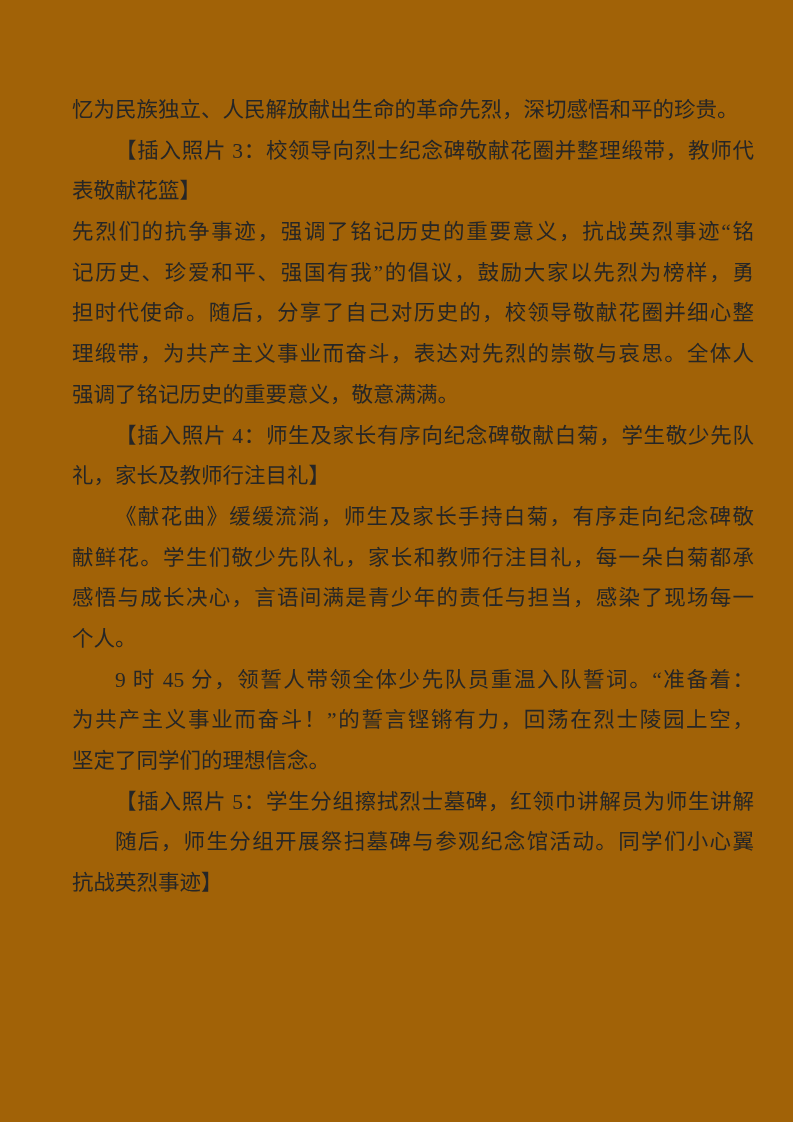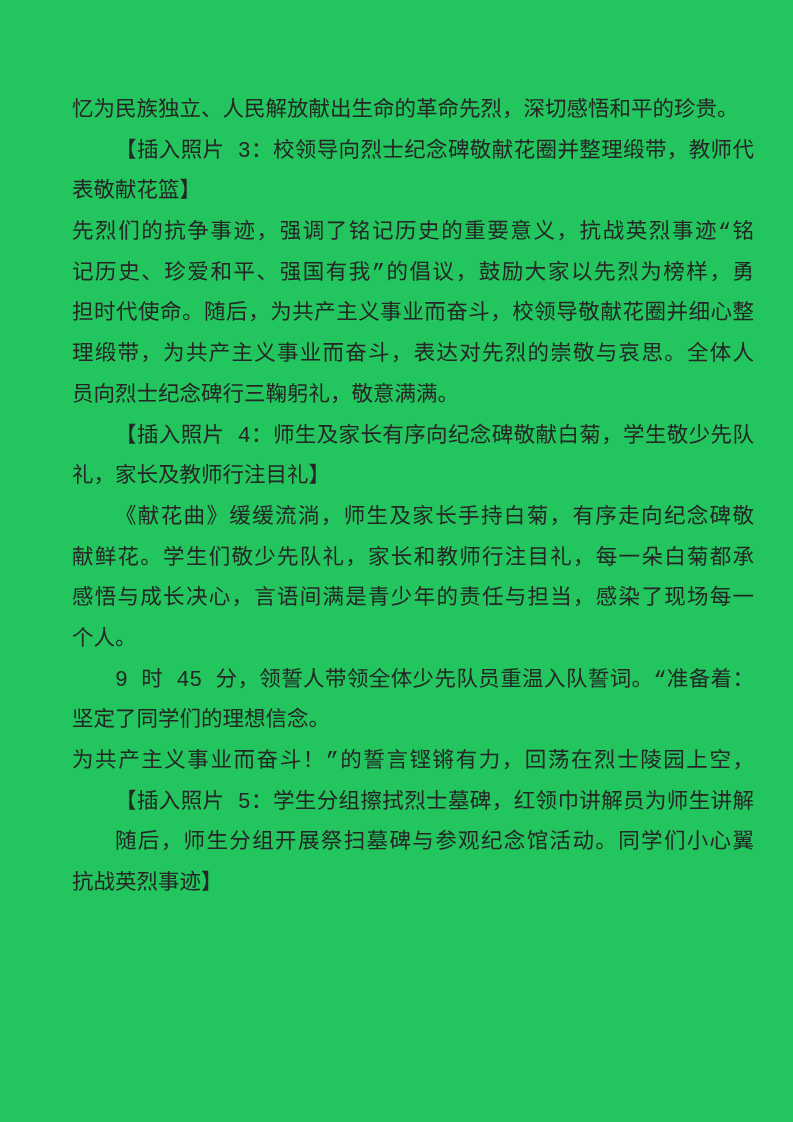--- a/index.html
+++ b/index.html
@@ -12,22 +12,21 @@
     height: 1122px;
     position: relative;
     overflow: hidden;
     font-family: "Liberation Serif", "DejaVu Serif", serif;
   }
   .page {
     position: absolute;
     left: 0; top: 0;
     width: 793px;
     height: 1122px;
-    background: #22c55e;
-    font-family: Liberation Mono, monospace;
+    background: #a16207;
   }
   .text-area {
     position: absolute;
     left: 72px;
     top: 90px;
     width: 682px;
     color: #262626;
     font-size: 21.5px;
     line-height: 40.7px;
     letter-spacing: 0;
@@ -51,29 +50,29 @@
 </head>
 <body>
 
 <div class="page">
   <div class="text-area" style="color: rgb(38, 38, 38);">
       <div class="line">忆为民族独立、人民解放献出生命的革命先烈，深切感悟和平的珍贵。</div>
       <div class="line indent justify">【插入照片 3：校领导向烈士纪念碑敬献花圈并整理缎带，教师代</div>
       <div class="line">表敬献花篮】</div>
       <div class="line justify">先烈们的抗争事迹，强调了铭记历史的重要意义，抗战英烈事迹“铭</div>
       <div class="line justify">记历史、珍爱和平、强国有我”的倡议，鼓励大家以先烈为榜样，勇</div>
-      <div class="line justify">担时代使命。随后，为共产主义事业而奋斗，校领导敬献花圈并细心整</div>
+      <div class="line justify">担时代使命。随后，分享了自己对历史的，校领导敬献花圈并细心整</div>
       <div class="line justify">理缎带，为共产主义事业而奋斗，表达对先烈的崇敬与哀思。全体人</div>
-      <div class="line">员向烈士纪念碑行三鞠躬礼，敬意满满。</div>
+      <div class="line">强调了铭记历史的重要意义，敬意满满。</div>
       <div class="line indent justify">【插入照片 4：师生及家长有序向纪念碑敬献白菊，学生敬少先队</div>
       <div class="line">礼，家长及教师行注目礼】</div>
       <div class="line indent justify">《献花曲》缓缓流淌，师生及家长手持白菊，有序走向纪念碑敬</div>
       <div class="line justify">献鲜花。学生们敬少先队礼，家长和教师行注目礼，每一朵白菊都承</div>
       <div class="line justify">感悟与成长决心，言语间满是青少年的责任与担当，感染了现场每一</div>
       <div class="line">个人。</div>
       <div class="line indent justify">9 时 45 分，领誓人带领全体少先队员重温入队誓词。“准备着：</div>
+      <div class="line justify">为共产主义事业而奋斗！”的誓言铿锵有力，回荡在烈士陵园上空，</div>
       <div class="line">坚定了同学们的理想信念。</div>
-      <div class="line justify">为共产主义事业而奋斗！”的誓言铿锵有力，回荡在烈士陵园上空，</div>
       <div class="line indent justify">【插入照片 5：学生分组擦拭烈士墓碑，红领巾讲解员为师生讲解</div>
       <div class="line indent justify">随后，师生分组开展祭扫墓碑与参观纪念馆活动。同学们小心翼</div>
       <div class="line">抗战英烈事迹】</div>
     </div>
 </div>
 
 </body></html>

